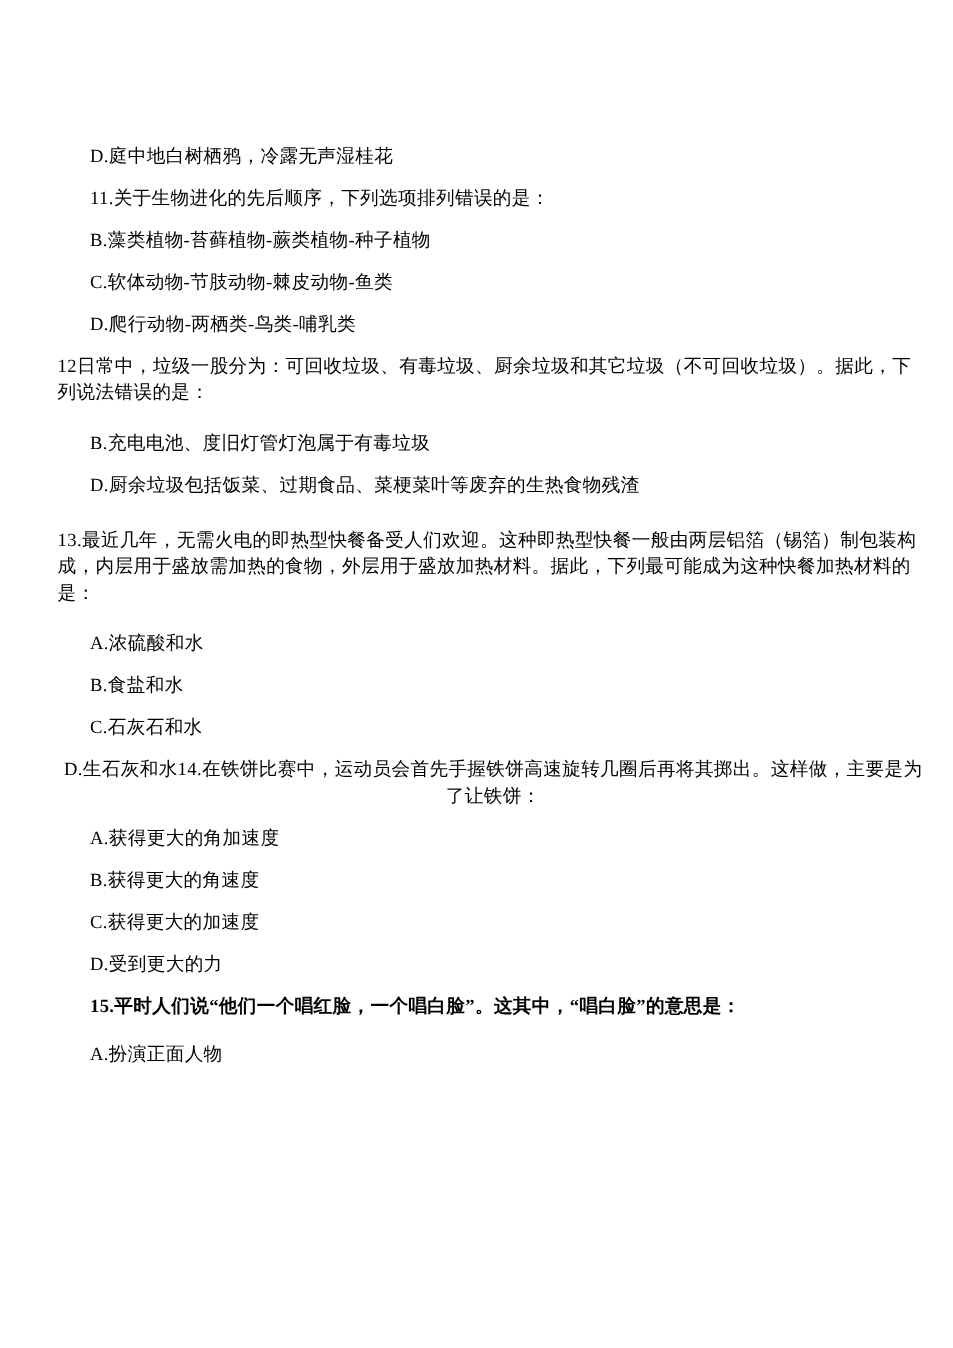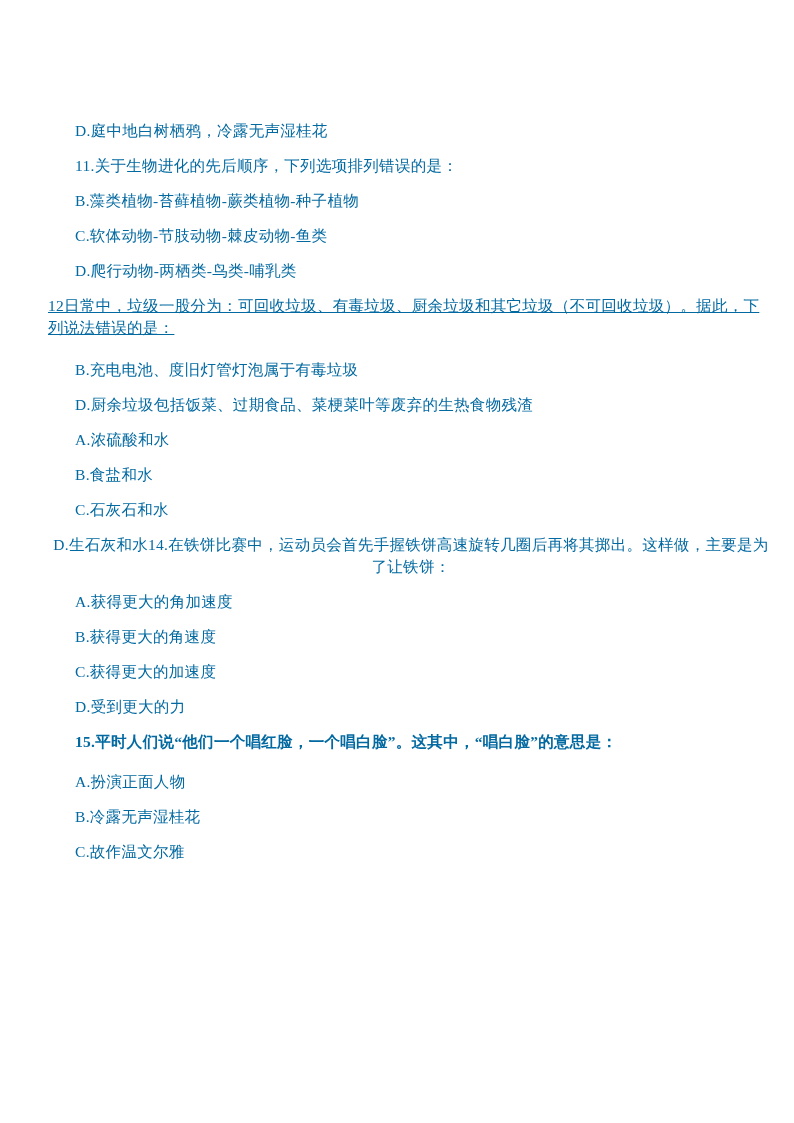--- a/index.html
+++ b/index.html
@@ -7,36 +7,36 @@
     padding: 0;
     background: #ffffff;
   }
   .page {
     position: relative;
     width: 794px;
     height: 886px;
     background: #ffffff;
     overflow: hidden;
     font-family: "Liberation Serif", "DejaVu Serif", serif;
-    color: #0369a1;
+    color: #000000;
   }
   .content {
     box-sizing: border-box;
     padding: 120px 20px 0 48px;
     font-size: 15.5px;
     line-height: 22px;
     letter-spacing: 0.3px;
   }
   .content p {
     margin: 0 0 13px 0;
     word-break: break-all;
   }
   .indent { padding-left: 27px; }
   .q11 { margin-top: 12px !important; }
-  .q12 { margin-top: 12px !important; margin-bottom: 20px !important; text-decoration: underline; }
+  .q12 { margin-top: 12px !important; margin-bottom: 20px !important; }
   .q13 { margin-top: 24px !important; margin-bottom: 20px !important; }
   .q14 { margin-top: 12px !important; margin-bottom: 13px !important; text-align: center; }
   .q15 { margin-top: 0 !important; margin-bottom: 18px !important; font-weight: bold; }
 </style>
 </head>
 <body>
 
 <div class="page">
   <div class="content">
 
@@ -44,20 +44,21 @@
 
     <p class="indent q11">11.关于生物进化的先后顺序，下列选项排列错误的是：</p>
     <p class="indent">B.藻类植物-苔藓植物-蕨类植物-种子植物</p>
     <p class="indent">C.软体动物-节肢动物-棘皮动物-鱼类</p>
     <p class="indent">D.爬行动物-两栖类-鸟类-哺乳类</p>
 
     <p class="q12">12日常中，垃级一股分为：可回收垃圾、有毒垃圾、厨余垃圾和其它垃圾（不可回收垃圾）。据此，下列说法错误的是：</p>
     <p class="indent">B.充电电池、度旧灯管灯泡属于有毒垃圾</p>
     <p class="indent">D.厨余垃圾包括饭菜、过期食品、菜梗菜叶等废弃的生热食物残渣</p>
 
+    <p class="q13">13.最近几年，无需火电的即热型快餐备受人们欢迎。这种即热型快餐一般由两层铝箔（锡箔）制包装构成，内层用于盛放需加热的食物，外层用于盛放加热材料。据此，下列最可能成为这种快餐加热材料的是：</p>
     <p class="indent">A.浓硫酸和水</p>
     <p class="indent">B.食盐和水</p>
     <p class="indent">C.石灰石和水</p>
 
     <p class="q14">D.生石灰和水14.在铁饼比赛中，运动员会首先手握铁饼高速旋转几圈后再将其掷出。这样做，主要是为了让铁饼：</p>
     <p class="indent">A.获得更大的角加速度</p>
     <p class="indent">B.获得更大的角速度</p>
     <p class="indent">C.获得更大的加速度</p>
     <p class="indent">D.受到更大的力</p>
 

